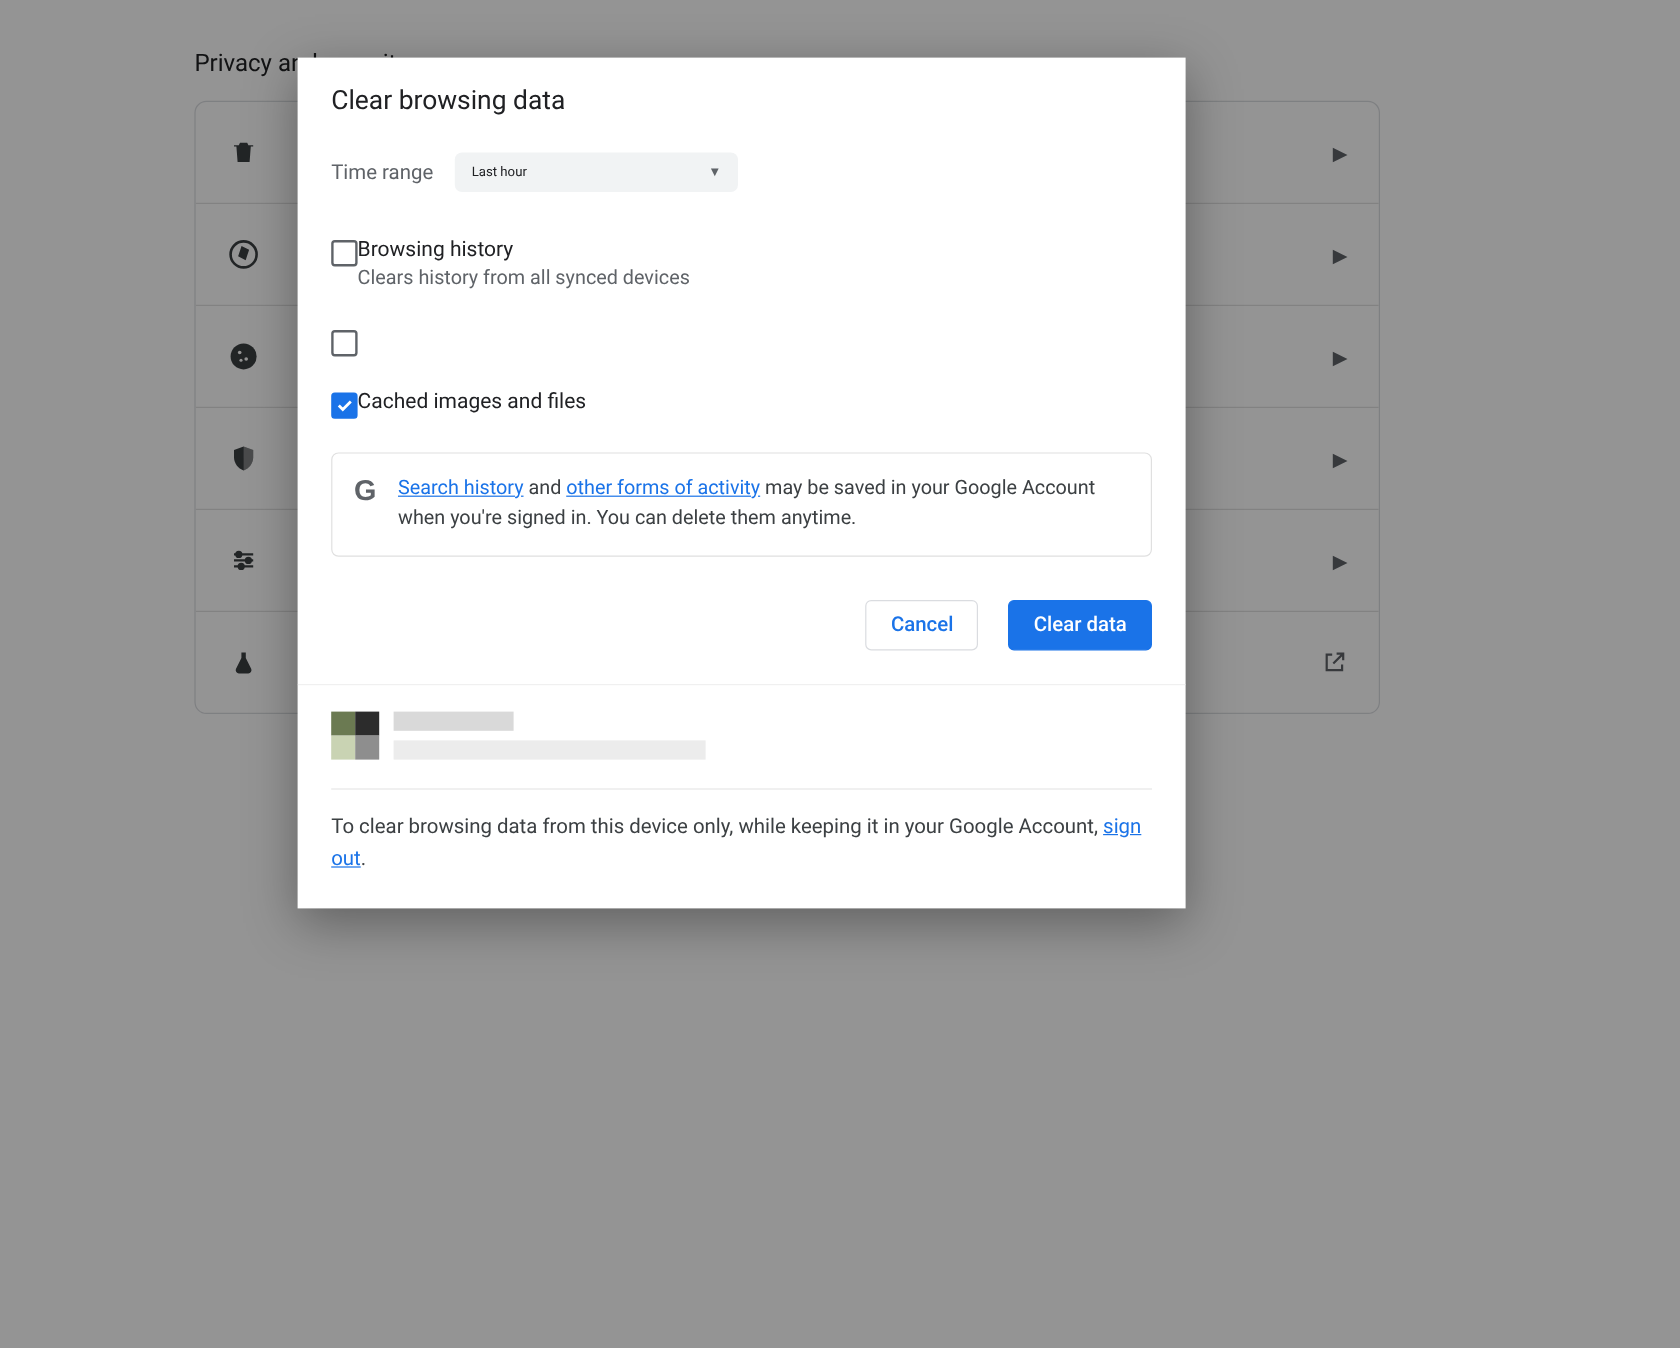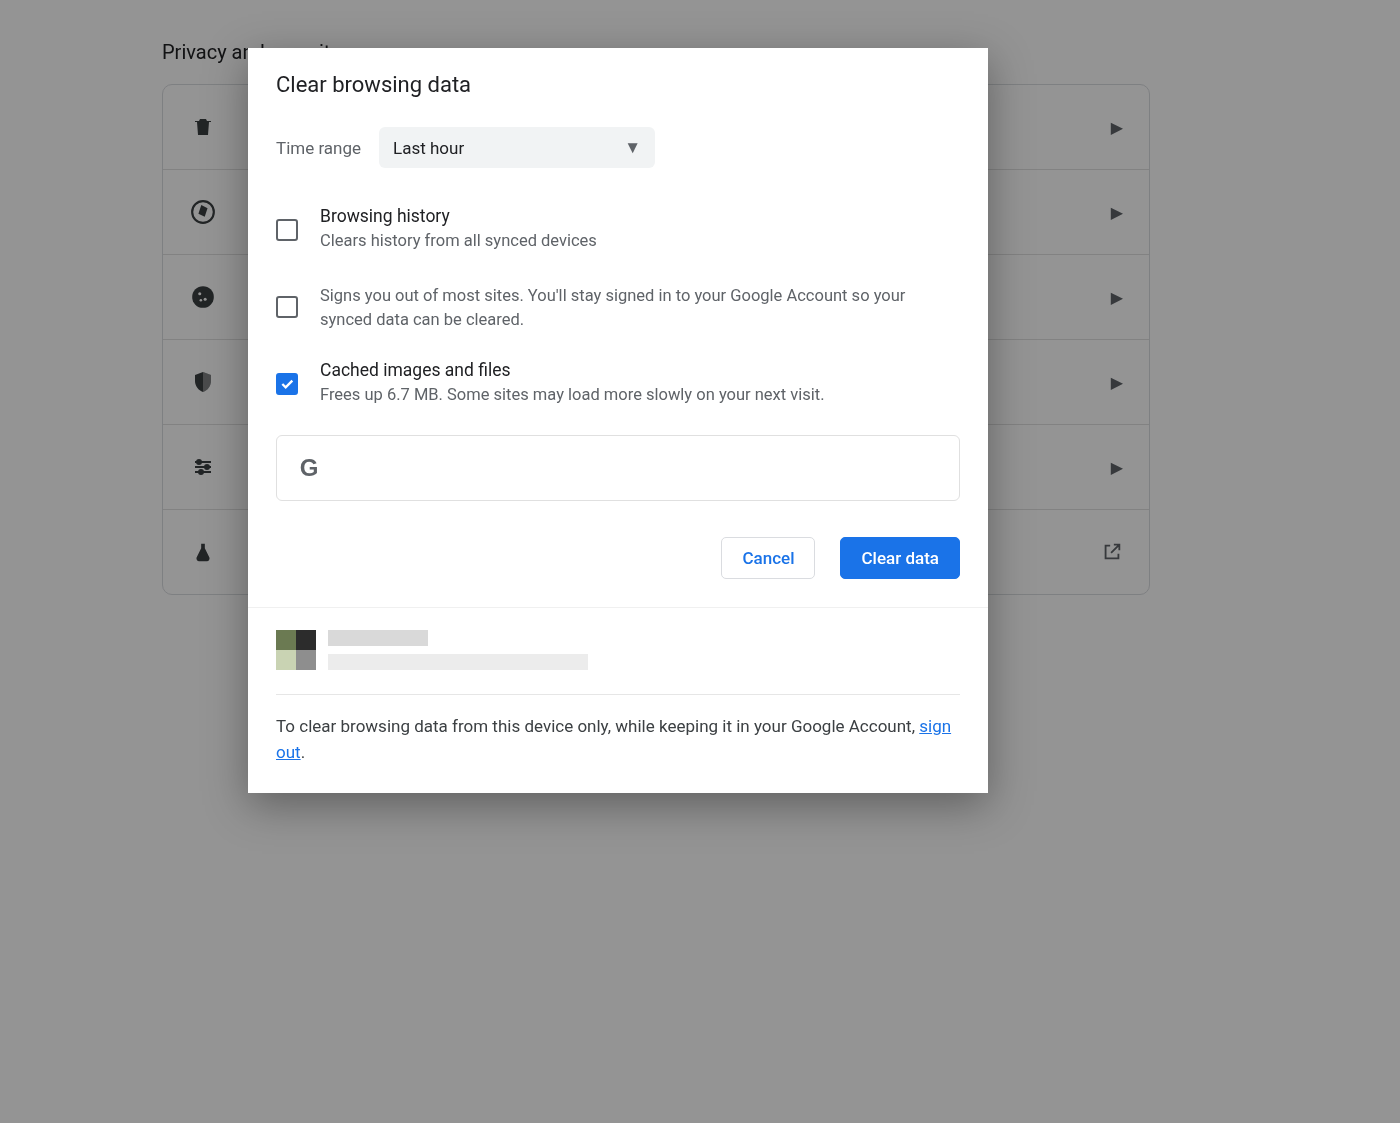--- a/index.html
+++ b/index.html
@@ -94,30 +94,29 @@
     margin-bottom: 24px;
   }
   .time-label { color:#5f6368; font-size:17px; }
   .select {
     display: flex;
     align-items: center;
     justify-content: space-between;
     background: #f1f3f4;
     border-radius: 6px;
     padding: 10px 14px;
-    width: 276px;
-    font-size: 17px;
+    width: 236px;
+    font-size: 11px;
     color:#202124;
     cursor: pointer;
   }
   .select .caret { color:#5f6368; }
   .option {
     display: flex;
-    align-items: center;
-    gap: 22px;
+    align-items: flex-start;
     padding: 14px 0;
   }
   .checkbox {
     width: 22px;
     height: 22px;
     border: 2px solid #5f6368;
     border-radius: 3px;
     margin-top: 2px;
     flex-shrink: 0;
     cursor:pointer;
@@ -284,38 +283,39 @@
         <div class="checkbox"></div>
         <div class="opt-text">
           <div class="opt-title">Browsing history</div>
           <div class="opt-desc">Clears history from all synced devices</div>
         </div>
       </div>
 
       <div class="option">
         <div class="checkbox"></div>
         <div class="opt-text">
-          <div class="opt-desc">Signs you out of most sites. You'll stay signed in to your Google Account so your synced data can be cleared.</div>
         </div>
       </div>
 
       <div class="option">
         <div class="checkbox checked">
           <svg width="16" height="16" viewBox="0 0 24 24" fill="none" stroke="#fff" stroke-width="3.5">
               <path d="M5 12l5 5L20 7"></path>
             </svg>
         </div>
         <div class="opt-text">
           <div class="opt-title">Cached images and files</div>
-          <div class="opt-desc">Frees up 6.7 MB. Some sites may load more slowly on your next visit.</div>
         </div>
       </div>
 
       <div class="info-box">
         <div class="g-logo">G</div>
+        <div class="info-text">
+          <a>Search history</a><span> and </span><a>other forms of activity</a><span> may be saved in your Google Account when you're signed in. You can delete them anytime.</span>
+        </div>
       </div>
     </div>
 
     <div class="actions">
       <div class="btn btn-secondary">Cancel</div>
       <div class="btn btn-primary">Clear data</div>
     </div>
 
     <div class="pixelated-row">
       <div class="pix-block">

